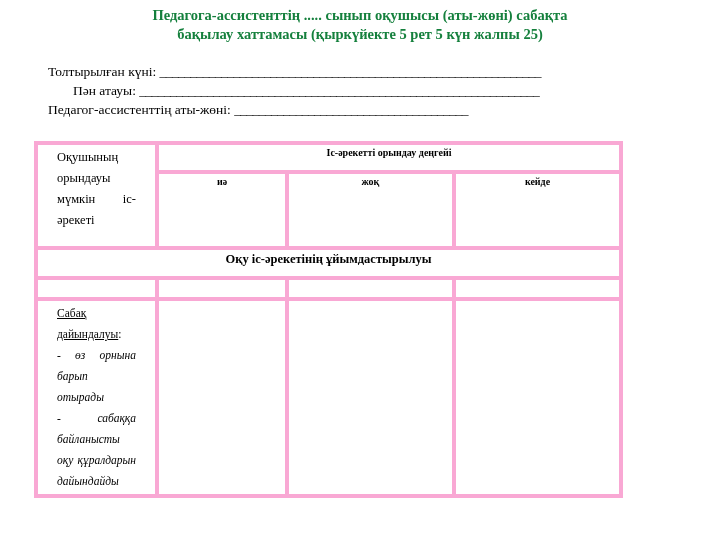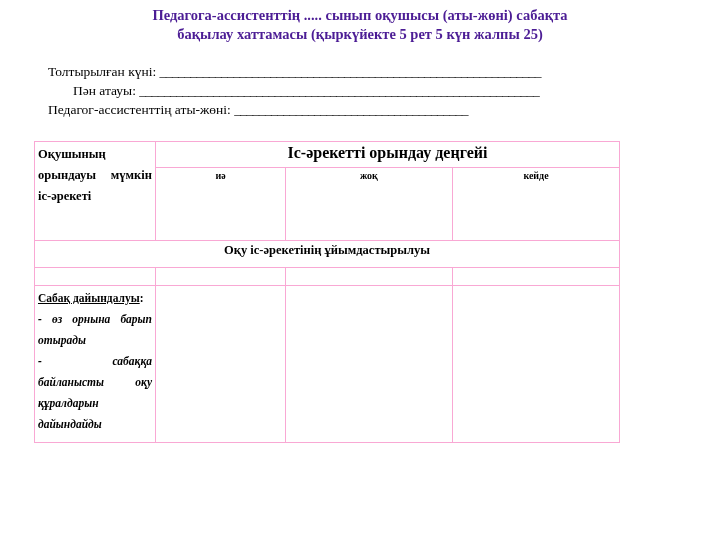--- a/index.html
+++ b/index.html
@@ -15,21 +15,21 @@
     overflow: hidden;
     position: relative;
   }
 
   
   .title-block {
     padding-top: 6px;
     text-align: center;
   }
   .title-line {
-    color: #4c1d95;
+    color: #15803d;
     font-weight: bold;
     font-size: 14.5px;
     line-height: 19px;
     letter-spacing: 0px;
     white-space: nowrap;
   }
 
   
   .form-block {
     margin-top: 18px;
@@ -57,44 +57,43 @@
   .tbl-wrap {
     margin-top: 22px;
     padding-left: 34px;
   }
   table.protocol {
     border-collapse: collapse;
     width: 585px;
     table-layout: fixed;
   }
   table.protocol td {
-    border: 1px solid #f9a8d4;
-    vertical-align: top;
-    padding: 2px 3px;
-    font-weight: bold;
+    border: 4px solid #f9a8d4;
+    vertical-align: top;
+    padding: 2px 19px;
   }
   .col1 { width: 121px; }
   .col2 { width: 130px; }
   .col3 { width: 167px; }
   .col4 { width: 167px; }
 
   .hdr-left {
     font-size: 12.5px;
     line-height: 21px;
     text-align: justify;
     text-align-last: left;
     font-weight: normal;
     vertical-align: top;
     padding-top: 6px;
     height: 90px;
   }
   .hdr-span {
     text-align: center;
     font-weight: bold;
-    font-size: 16px;
+    font-size: 10px;
     height: 21px;
     vertical-align: middle;
     padding-top: 2px;
   }
   .hdr-sub {
     text-align: center;
     font-weight: bold;
     font-size: 10px;
     vertical-align: top;
     padding-top: 3px;

